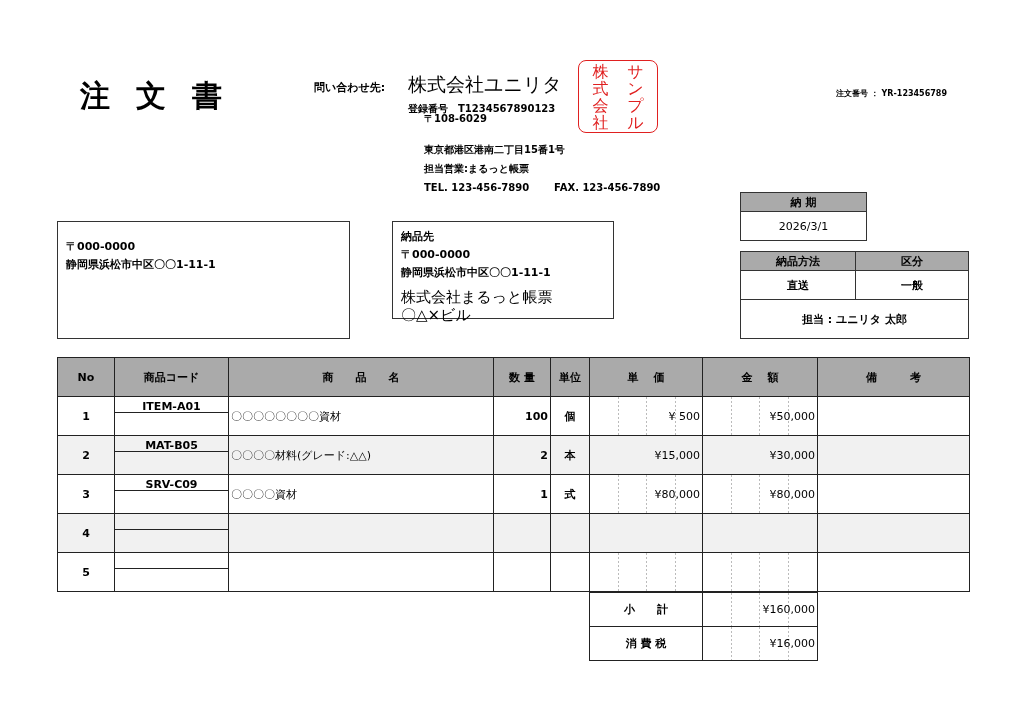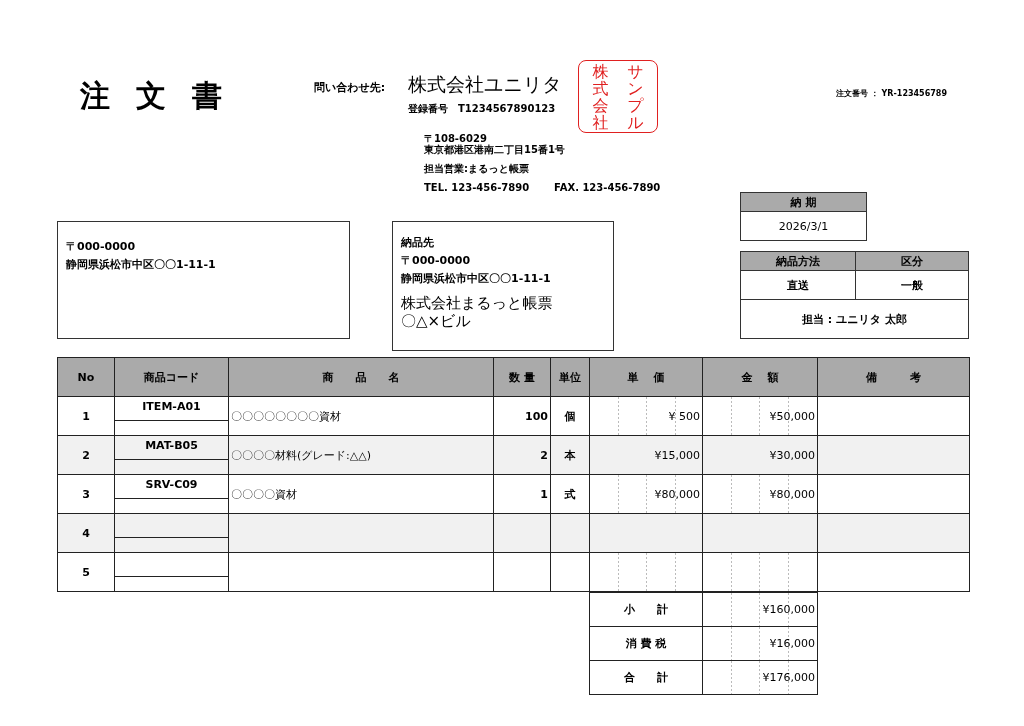--- a/index.html
+++ b/index.html
@@ -12,35 +12,35 @@
   .company-name { left: 408px; top: 72px; font-size: 19px; white-space: nowrap; }
   .issuer-line { font-size: 10px; font-weight: bold; white-space: nowrap; }
   .order-no { left: 836px; top: 88px; font-size: 8px; font-weight: bold; white-space: nowrap; }
 
   .stamp { left: 578px; top: 60px; width: 80px; height: 73px; border: 1.5px solid #e02020; border-radius: 8px;
            color: #e02020; display: grid; grid-template-columns: 1fr 1fr; padding: 2px 4px; }
   .stamp-col { display: flex; flex-direction: column; align-items: center; font-family: "DejaVu Serif", serif; font-size: 16px; line-height: 17px; }
 
   .box { border: 1px solid #333; background: #fff; }
   .addr-box-left { left: 57px; top: 221px; width: 293px; height: 118px; padding: 16px 8px; }
-  .addr-box-right { left: 392px; top: 221px; width: 222px; height: 130px; padding: 12px 8px; }
+  .addr-box-right { left: 392px; top: 221px; width: 222px; height: 98px; padding: 6px 8px; }
   .addr-small { font-size: 11px; font-weight: bold; line-height: 18px; white-space: nowrap; }
   .addr-large { font-size: 15px; line-height: 18px; white-space: nowrap; }
 
   .info-table { border-collapse: collapse; position: absolute; }
   .info-table td { border: 1px solid #333; text-align: center; font-size: 11px; font-weight: bold; }
   .gray { background: #aaaaaa; }
 
   table.main { position: absolute; left: 57px; top: 357px; width: 912px; border-collapse: collapse; table-layout: fixed; }
   table.main th, table.main td { border: 1px solid #222; font-size: 11px; height: 39px; }
   table.main th { background: #aaaaaa; font-weight: bold; }
   table.main tr.alt td { background: #f1f1f1; }
   td.no { text-align: center; font-weight: bold; }
   td.code { padding: 0; vertical-align: top; }
-  .code-top { height: 24px; border-bottom: 1px solid #222; text-align: center; font-size: 11px; line-height: 20px; font-weight: bold; }
+  .code-top { height: 16px; border-bottom: 1px solid #222; text-align: center; font-size: 11px; line-height: 20px; font-weight: bold; }
   td.name { padding-left: 2px; font-size: 12px; }
   td.qty { text-align: right; padding-right: 2px; font-weight: bold; }
   td.unit { text-align: center; font-weight: bold; }
   td.money { text-align: right; padding-right: 2px; font-size: 12px; position: relative;
              background-image: repeating-linear-gradient(to bottom, #bbb 0 2px, transparent 2px 4px), repeating-linear-gradient(to bottom, #bbb 0 2px, transparent 2px 4px), repeating-linear-gradient(to bottom, #bbb 0 2px, transparent 2px 4px);
              background-size: 1px 100%, 1px 100%, 1px 100%;
              background-position: 28px 0, 56px 0, 85px 0;
              background-repeat: no-repeat; }
   tr.alt td.money { background-color: #f1f1f1; }
 
@@ -48,21 +48,21 @@
   table.totals td { border: 1px solid #222; height: 34px; font-size: 11px; }
   td.tlabel { text-align: center; font-weight: bold; font-size: 10px; }
 </style>
 </head>
 <body>
 
 <div class="abs doc-title">注文書</div>
 <div class="abs inquiry-label">問い合わせ先:</div>
 <div class="abs company-name">株式会社ユニリタ</div>
 <div class="abs issuer-line" style="left:408px; top:102px;">登録番号　T1234567890123</div>
-<div class="abs issuer-line" style="left:424px; top:132px;">〒108-6029</div>
+<div class="abs issuer-line" style="left:424px; top:112px;">〒108-6029</div>
 <div class="abs issuer-line" style="left:424px; top:143px;">東京都港区港南二丁目15番1号</div>
 <div class="abs issuer-line" style="left:424px; top:162px;">担当営業:まるっと帳票</div>
 <div class="abs issuer-line" style="left:424px; top:182px;">TEL. 123-456-7890</div>
 <div class="abs issuer-line" style="left:554px; top:182px;">FAX. 123-456-7890</div>
 
 <div class="abs stamp">
   <div class="stamp-col">
     <span>株</span>
     <span>式</span>
     <span>会</span>
@@ -212,18 +212,14 @@
     </colgroup>
   <tbody>
       <tr>
     <td class="tlabel">小　　計</td>
     <td class="money">¥160,000</td>
   </tr>
   <tr>
     <td class="tlabel">消 費 税</td>
     <td class="money">¥16,000</td>
   </tr>
-  <tr>
-    <td class="tlabel">合　　計</td>
-    <td class="money">¥176,000</td>
-  </tr>
 </tbody>
   </table>
 
 </body></html>

